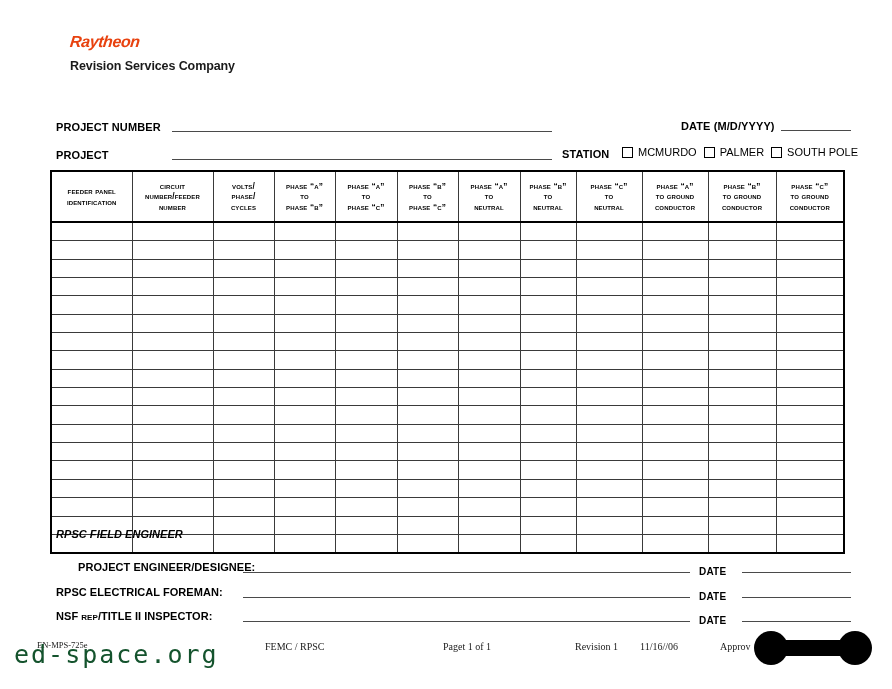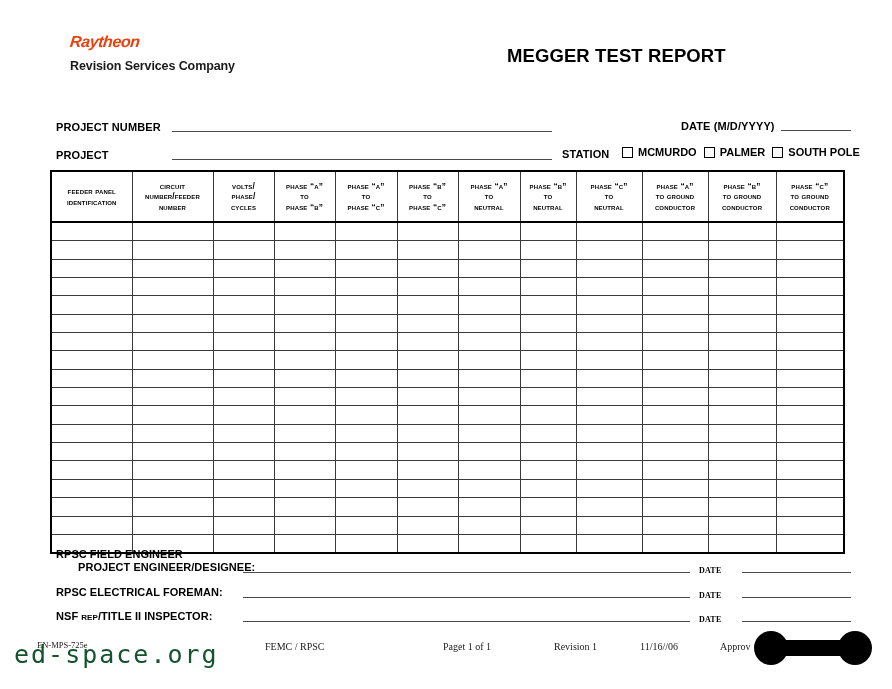--- a/index.html
+++ b/index.html
@@ -89,21 +89,21 @@
   #lbl-station { left: 562px; top: 148px; }
 
   .station-group {
     position: absolute;
     left: 622px;
     top: 146px;
     display: flex;
     align-items: center;
     gap: 7px;
     font-size: 11px;
-    font-weight: bold;
+    font-weight: normal;
   }
   .station-opt {
     display: flex;
     align-items: center;
     gap: 5px;
     white-space: nowrap;
   }
   .checkbox {
     width: 9px;
     height: 9px;
@@ -155,62 +155,61 @@
     font-weight: bold;
     letter-spacing: 0.05px;
     white-space: nowrap;
   }
   .sig-lbl .sc {
     font-variant: small-caps;
     text-transform: lowercase;
   }
   .sig-lbl .sc::first-letter { text-transform: uppercase; }
 
-  #sig-lbl-1a { left: 56px; top: 548px; }
+  #sig-lbl-1a { left: 56px; top: 528px; font-style: italic; }
   #sig-lbl-1b { left: 48px; top: 561px; padding-left: 30px; }
   #rule-sig-1 { left: 243px; top: 572px; width: 447px; }
   #date-lbl-1 { left: 699px; top: 562px; }
   #rule-date-1 { left: 742px; top: 572px; width: 109px; }
 
   #sig-lbl-2 { left: 56px; top: 586px; }
   #rule-sig-2 { left: 243px; top: 597px; width: 447px; }
   #date-lbl-2 { left: 699px; top: 587px; }
   #rule-date-2 { left: 742px; top: 597px; width: 109px; }
 
   #sig-lbl-3 { left: 56px; top: 610px; }
   #rule-sig-3 { left: 243px; top: 621px; width: 447px; }
   #date-lbl-3 { left: 699px; top: 611px; }
   #rule-date-3 { left: 742px; top: 621px; width: 109px; }
 
   .date-lbl {
     position: absolute;
-    font-size: 12px;
+    font-size: 14px;
     font-weight: bold;
     font-variant: small-caps;
     text-transform: lowercase;
     letter-spacing: 0.2px;
-    font-family: Liberation Serif, serif;
   }
 
   
   .footer-item {
     position: absolute;
     font-family: "Liberation Serif", serif;
     font-size: 10px;
     color: #1a1a1a;
     white-space: nowrap;
   }
   #footer-form-id {
     left: 37px;
     top: 640px;
     font-size: 8.5px;
   }
   #footer-org   { left: 265px; top: 641px; }
   #footer-page  { left: 443px; top: 641px; }
-  #footer-rev   { left: 554px; top: 641px; }
+  #footer-rev   { left: 575px; top: 641px; }
   #footer-date  { left: 640px; top: 641px; }
   #footer-appr  { left: 720px; top: 641px; }
 
   
   .watermark {
     position: absolute;
     left: 14px;
     top: 640px;
     font-family: "DejaVu Sans Mono", monospace;
     font-size: 25px;
@@ -231,21 +230,20 @@
 </head>
 <body>
 
 <div class="page">
 
   <div class="letterhead">
     <div class="brand-name">Raytheon</div>
     <div class="brand-sub">Revision Services Company</div>
   </div>
 
-  <div class="report-title">MEGGER TEST REPORT</div>
 
   <div class="lbl" id="lbl-project-number">PROJECT NUMBER</div>
   <div class="rule" id="rule-project-number"></div>
 
   <div class="lbl" id="lbl-project">PROJECT</div>
   <div class="rule" id="rule-project"></div>
 
   <div class="lbl" id="lbl-date">DATE (M/D/YYYY)</div>
   <div class="rule" id="rule-date"></div>
 

